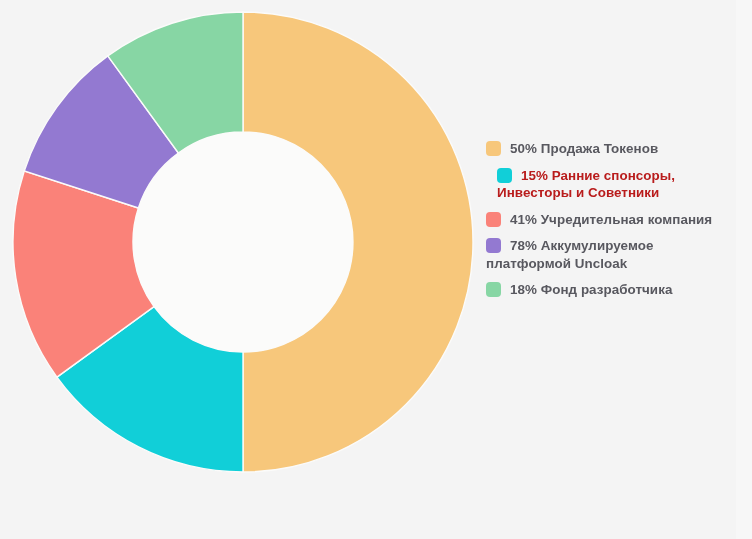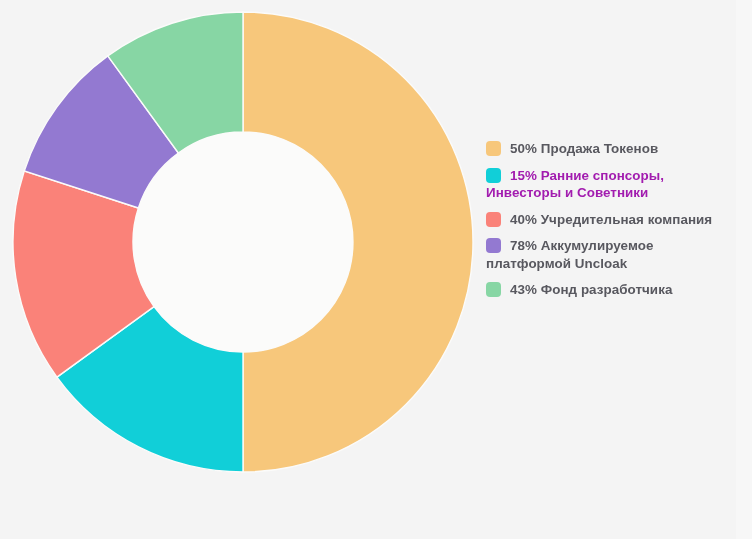--- a/index.html
+++ b/index.html
@@ -83,27 +83,27 @@
         <path d="M 24.25700125211469 170.92609129376203 A 230 230 0 0 1 107.80939197273116 55.92609129376211 L 178.34362224782794 153.00813061875579 A 110 110 0 0 0 138.3837832075331 208.00813061875576 Z" fill="#9379d1" stroke="#fbfbfa" stroke-width="1.4"></path>
         <path d="M 107.80939197273116 55.92609129376211 A 230 230 0 0 1 242.99999999999997 12 L 242.99999999999997 132 A 110 110 0 0 0 178.34362224782794 153.00813061875579 Z" fill="#87d6a4" stroke="#fbfbfa" stroke-width="1.4"></path>
         <circle cx="243" cy="242" r="110" fill="#fbfbfa"></circle>
       </svg>
   </div>
 
   <div id="legend">
     <div class="legend-item" style="color: rgb(88, 88, 95);">
       <span class="legend-swatch" style="background: rgb(247, 199, 123);"></span><span class="legend-label">50% Продажа Токенов</span>
     </div>
-    <div class="legend-item" style="color: #a21caf;">
+    <div class="legend-item" style="color: #b91c1c; margin-left: 11px;">
       <span class="legend-swatch" style="background: rgb(17, 207, 216);"></span><span class="legend-label">15% Ранние спонсоры, Инвесторы и Советники</span>
     </div>
     <div class="legend-item" style="color: rgb(88, 88, 95);">
-      <span class="legend-swatch" style="background: rgb(250, 130, 121);"></span><span class="legend-label">40% Учредительная компания</span>
+      <span class="legend-swatch" style="background: rgb(250, 130, 121);"></span><span class="legend-label">41% Учредительная компания</span>
     </div>
     <div class="legend-item" style="color: rgb(88, 88, 95);">
       <span class="legend-swatch" style="background: rgb(147, 121, 209);"></span><span class="legend-label">78% Аккумулируемое платформой Uncloak</span>
     </div>
     <div class="legend-item" style="color: rgb(88, 88, 95);">
-      <span class="legend-swatch" style="background: rgb(135, 214, 164);"></span><span class="legend-label">43% Фонд разработчика</span>
+      <span class="legend-swatch" style="background: rgb(135, 214, 164);"></span><span class="legend-label">18% Фонд разработчика</span>
     </div>
   </div>
 
 </div>
 
 </body></html>

